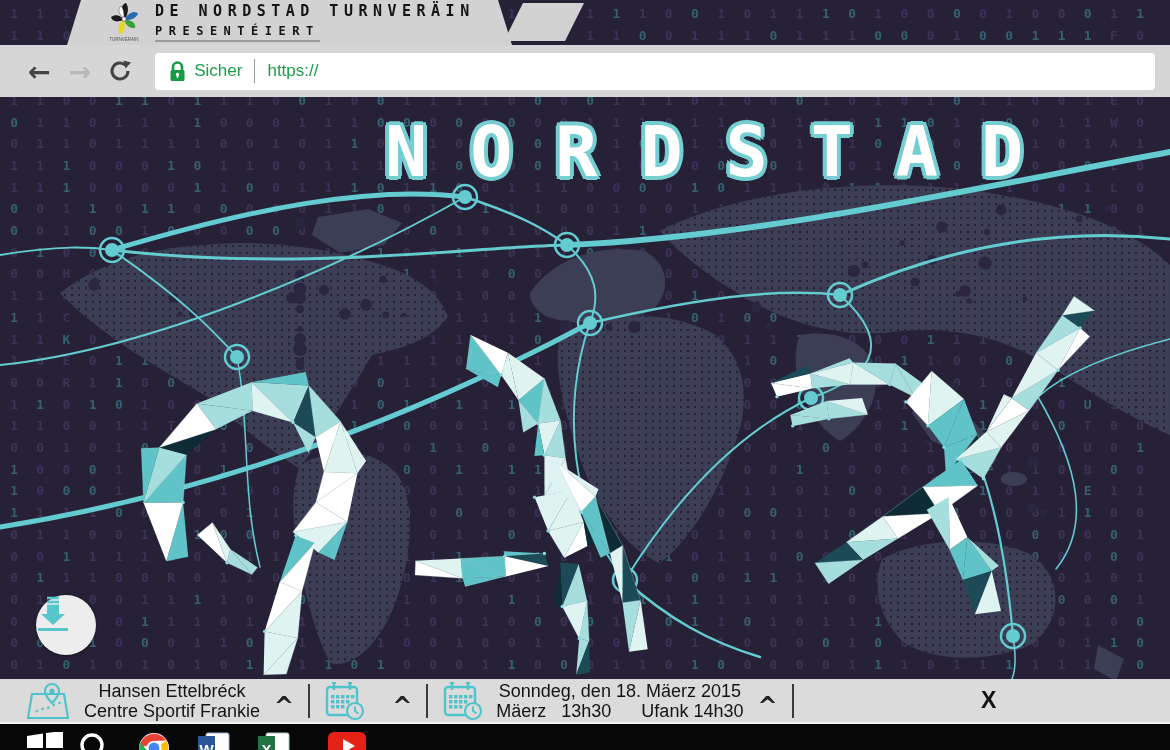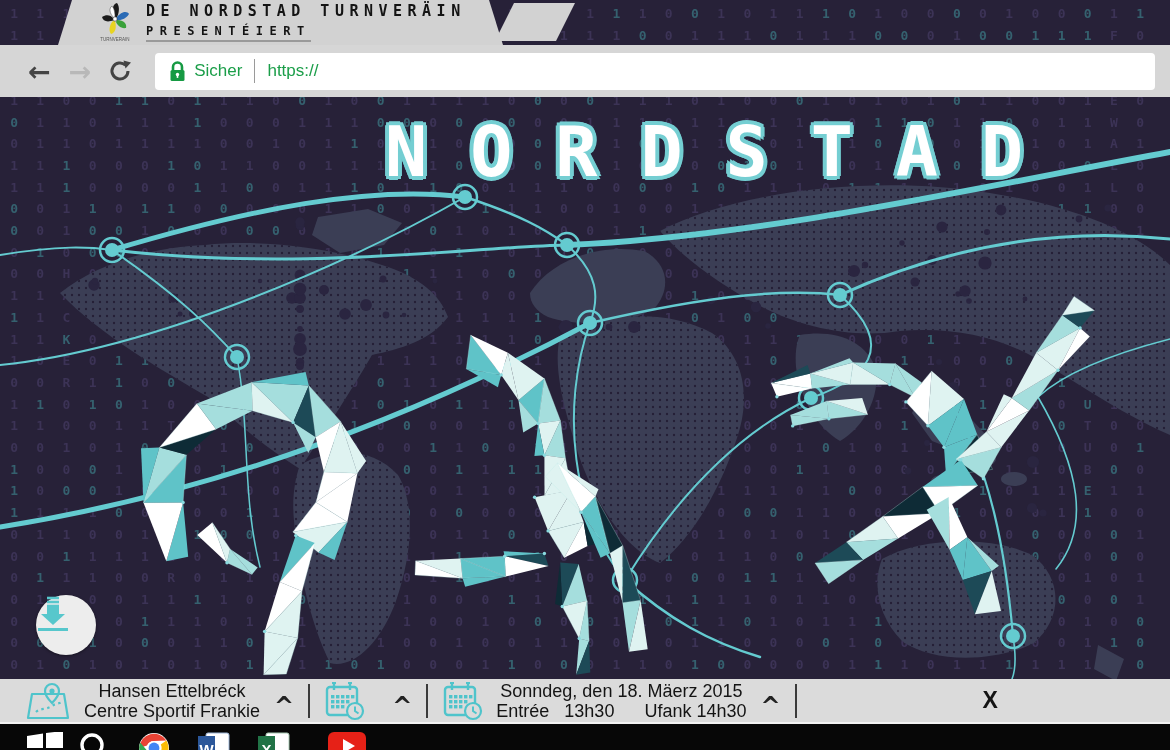--- a/index.html
+++ b/index.html
@@ -23,21 +23,21 @@
       -3px -3px #74ced2,3px 3px #74ced2,-3px 3px #74ced2,3px -3px #74ced2;}
   #main-title{left:385px;top:14px;font-size:70px;letter-spacing:43px;}
   #sub-title{left:499px;top:94px;font-size:43px;letter-spacing:19px;
     text-shadow:-3px 0 #74ced2,3px 0 #74ced2,0 -3px #74ced2,0 3px #74ced2,
       -2px -2px #74ced2,2px 2px #74ced2,-2px 2px #74ced2,2px -2px #74ced2;}
 
   #download-btn{position:absolute;left:36px;top:498px;width:60px;height:60px;border-radius:50%;
     background:#ededed;box-shadow:0 1px 3px rgba(0,0,0,.4);display:flex;align-items:center;justify-content:center;cursor:pointer;}
 
   
-  #tab-strip{position:absolute;left:3px;top:0;width:1088px;height:45px;}
+  #tab-strip{position:absolute;left:12px;top:0;width:1088px;height:45px;}
   #browser-tab{position:absolute;left:55px;top:0;width:445px;height:45px;background:#d2d2d2;
     clip-path:polygon(14px 0,431px 0,445px 45px,0 45px);display:flex;align-items:center;padding-left:36px;}
   #tab-texts{margin-left:10px;font-family:"DejaVu Sans Mono",monospace;font-weight:bold;color:#141414;}
   #tab-title{font-size:15px;letter-spacing:5.5px;line-height:17px;}
   #tab-subtitle{font-size:12px;letter-spacing:6.5px;line-height:14px;border-bottom:2px solid #9a9a9a;display:inline-block;padding-bottom:2px;}
   #newtab-btn{position:absolute;left:492px;top:3px;width:80px;height:38px;background:#d2d2d2;
     clip-path:polygon(19px 0,80px 0,61px 38px,0 38px);}
 
   
   #toolbar{position:absolute;left:0;top:45px;width:1170px;height:52px;background:#d6d6d6;
@@ -537,21 +537,21 @@
           <rect x="7" y="24" width="3.4" height="3.4"></rect>
             <rect x="12" y="24" width="3.4" height="3.4"></rect>
             <rect x="17" y="24" width="3.4" height="3.4"></rect>
         </g>
         <circle cx="31" cy="30" r="8" fill="#dbdbdb" stroke="#4fc4cb" stroke-width="2.2"></circle>
         <path d="M31,25.5 V30 l3.5,2.5" fill="none" stroke="#4fc4cb" stroke-width="2"></path>
       </svg>
     </span>
     <div class="info-text">
       <div>Sonndeg, den 18. Mäerz 2015</div>
-      <div class="evt-line2">Entrée   13h30      Ufank 14h30</div>
+      <div class="evt-line2">Mäerz   13h30      Ufank 14h30</div>
     </div>
     <span class="caret">^</span>
     <span class="vdivider"></span>
 
     <div id="close-wrap">
       <span id="close-btn">X</span>
     </div>
   </div>
 
   <div id="taskbar">

